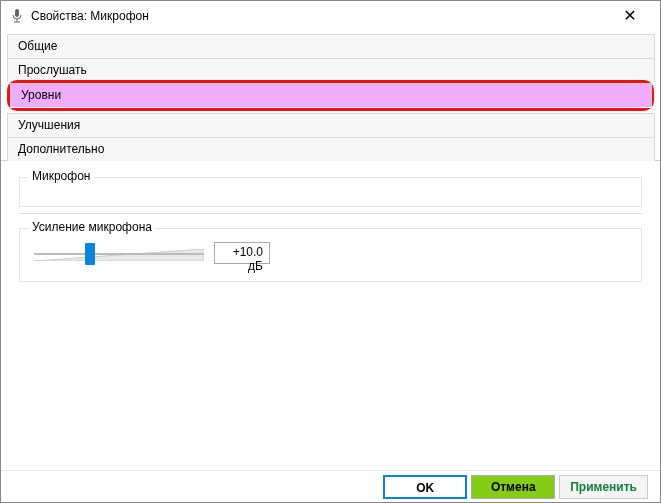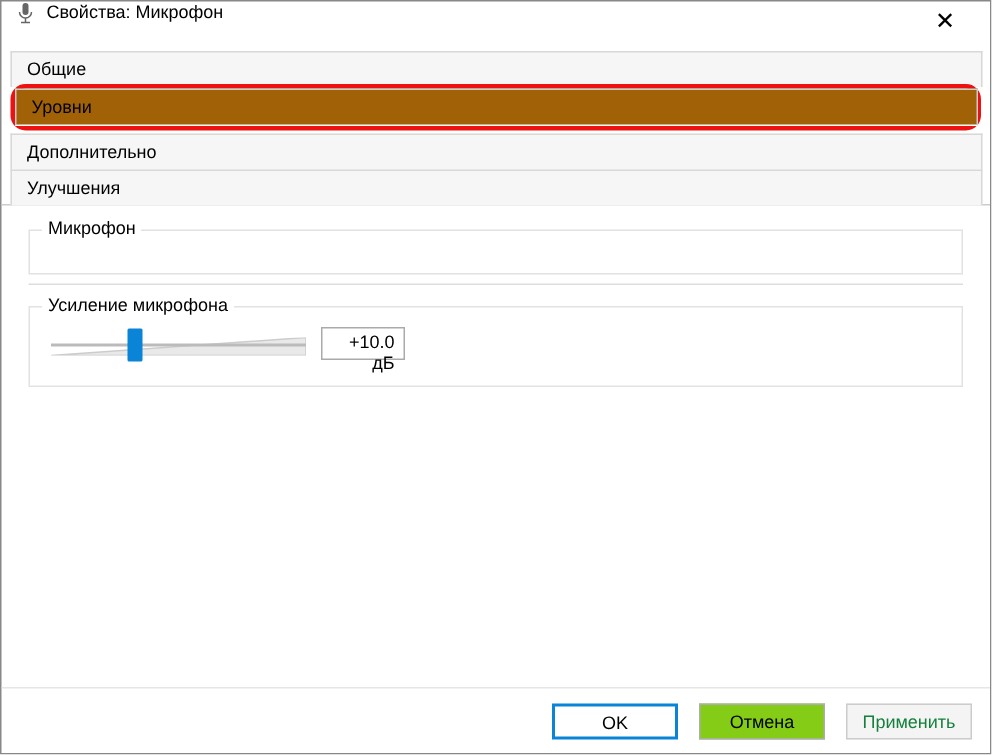--- a/index.html
+++ b/index.html
@@ -1,40 +1,40 @@
 <!DOCTYPE html>
 <html><head>
 <meta charset="utf-8">
 <style>
   * { box-sizing: border-box; font-family: "Segoe UI", Tahoma, sans-serif; font-size: 12px; }
   body { margin: 0; background: #fff; }
   .window { width: 661px; height: 503px; border: 1px solid #888; background: #fff; position: relative; }
-  .titlebar { height: 30px; display: flex; align-items: flex-start; padding: 0 8px; }
+  .titlebar { height: 30px; display: flex; align-items: center; padding: 0 8px; }
   .titlebar .icon { width: 16px; height: 16px; margin-right: 6px; }
   .titlebar .title { flex: 1; }
   .close { width: 44px; height: 28px; text-align: center; line-height: 28px; font-size: 16px; font-family: Arial; cursor: default; }
   .tabs { display: flex; padding: 2px 6px 0 6px; border-bottom: 1px solid #ccc; position: relative; flex-direction: column; }
   .tab { padding: 4px 10px 5px 10px; border: 1px solid #ccc; border-bottom: none; background: #fff; margin-right: -1px; position: relative; top: 1px; cursor: default; }
-  .tab.active { background: #a16207; border-bottom: 1px solid #fff; z-index: 2; }
+  .tab.active { background: #f0abfc; border-bottom: 1px solid #fff; z-index: 2; }
   .tab.inactive { background: #f6f6f6; border-color: #d8d8d8; }
   .highlight-tabwrap { border: 3px solid #e11; border-radius: 10px; padding: 0; display: inline-block; position: relative; top: -1px; }
   .highlight-tabwrap .tab { top: 0; }
   .content { padding: 16px 18px; }
   .group { border: 1px solid #e2e2e2; padding: 12px 14px 16px 14px; position: relative; }
   .group-title { position: absolute; top: -9px; left: 8px; background: #fff; padding: 0 4px; font-size: 12px; }
   .row { display: flex; align-items: center; gap: 10px; }
   .slider-wrap { width: 170px; height: 24px; position: relative; display: flex; align-items: center; }
   .track { position: absolute; left: 0; right: 0; top: 50%; height: 2px; background: #bbb; }
   .ramp { position: absolute; left: 0; right: 0; bottom: 4px; height: 12px; }
   .thumb { position: absolute; top: 2px; width: 10px; height: 22px; background: #0a84d6; border-radius: 1px; transform: translateX(-50%); }
   .valuebox { width: 56px; height: 22px; border: 1px solid #aaa; text-align: right; padding: 2px 6px; background: #fff; }
   .mutebtn { width: 26px; height: 26px; border: 1px solid #0a84d6; display: flex; align-items: center; justify-content: center; position: relative; }
   .highlight-mute { border: 3px solid #e11; border-radius: 8px; padding: 2px; display: inline-flex; }
   .sep { height: 1px; background: #ddd; margin: 6px 0 14px 0; }
-  .footer { position: absolute; bottom: 0; left: 0; right: 0; height: 44px; display: flex; justify-content: flex-end; align-items: center; padding: 0 12px; gap: 14px; border-top: 1px solid #e6e6e6; }
+  .footer { position: absolute; bottom: 0; left: 0; right: 0; height: 32px; display: flex; justify-content: flex-end; align-items: center; padding: 0 12px; gap: 4px; border-top: 1px solid #e6e6e6; font-weight: bold; }
   .btn { min-width: 84px; height: 24px; border: 1px solid #adadad; background: #84cc16; text-align: center; line-height: 22px; padding: 0 10px; cursor: default; }
   .btn.primary { border: 2px solid #0a84d6; background: #fff; }
   .btn.disabled { color: #15803d; border-color: #ccc; background: #f4f4f4; }
 </style>
 </head>
 <body>
 
 <div class="window">
   <div class="titlebar">
     <span class="icon">
@@ -44,25 +44,26 @@
           <line x1="8" y1="11" x2="8" y2="14" stroke="#666"></line>
           <line x1="5" y1="14" x2="11" y2="14" stroke="#666"></line>
         </svg>
     </span>
     <span class="title">Свойства: Микрофон</span>
     <div class="close">✕</div>
   </div>
 
   <div class="tabs">
     <div class="tab inactive">Общие</div>
+    <div class="tab inactive">Прослушать</div>
     <span class="highlight-tabwrap">
       <div class="tab active">Уровни</div>
     </span>
+    <div class="tab inactive">Улучшения</div>
     <div class="tab inactive">Дополнительно</div>
-    <div class="tab inactive">Улучшения</div>
   </div>
 
   <div class="content">
 
     <div class="group">
       <div class="group-title">Микрофон</div>
     </div>
 
     <div class="sep"></div>
 

